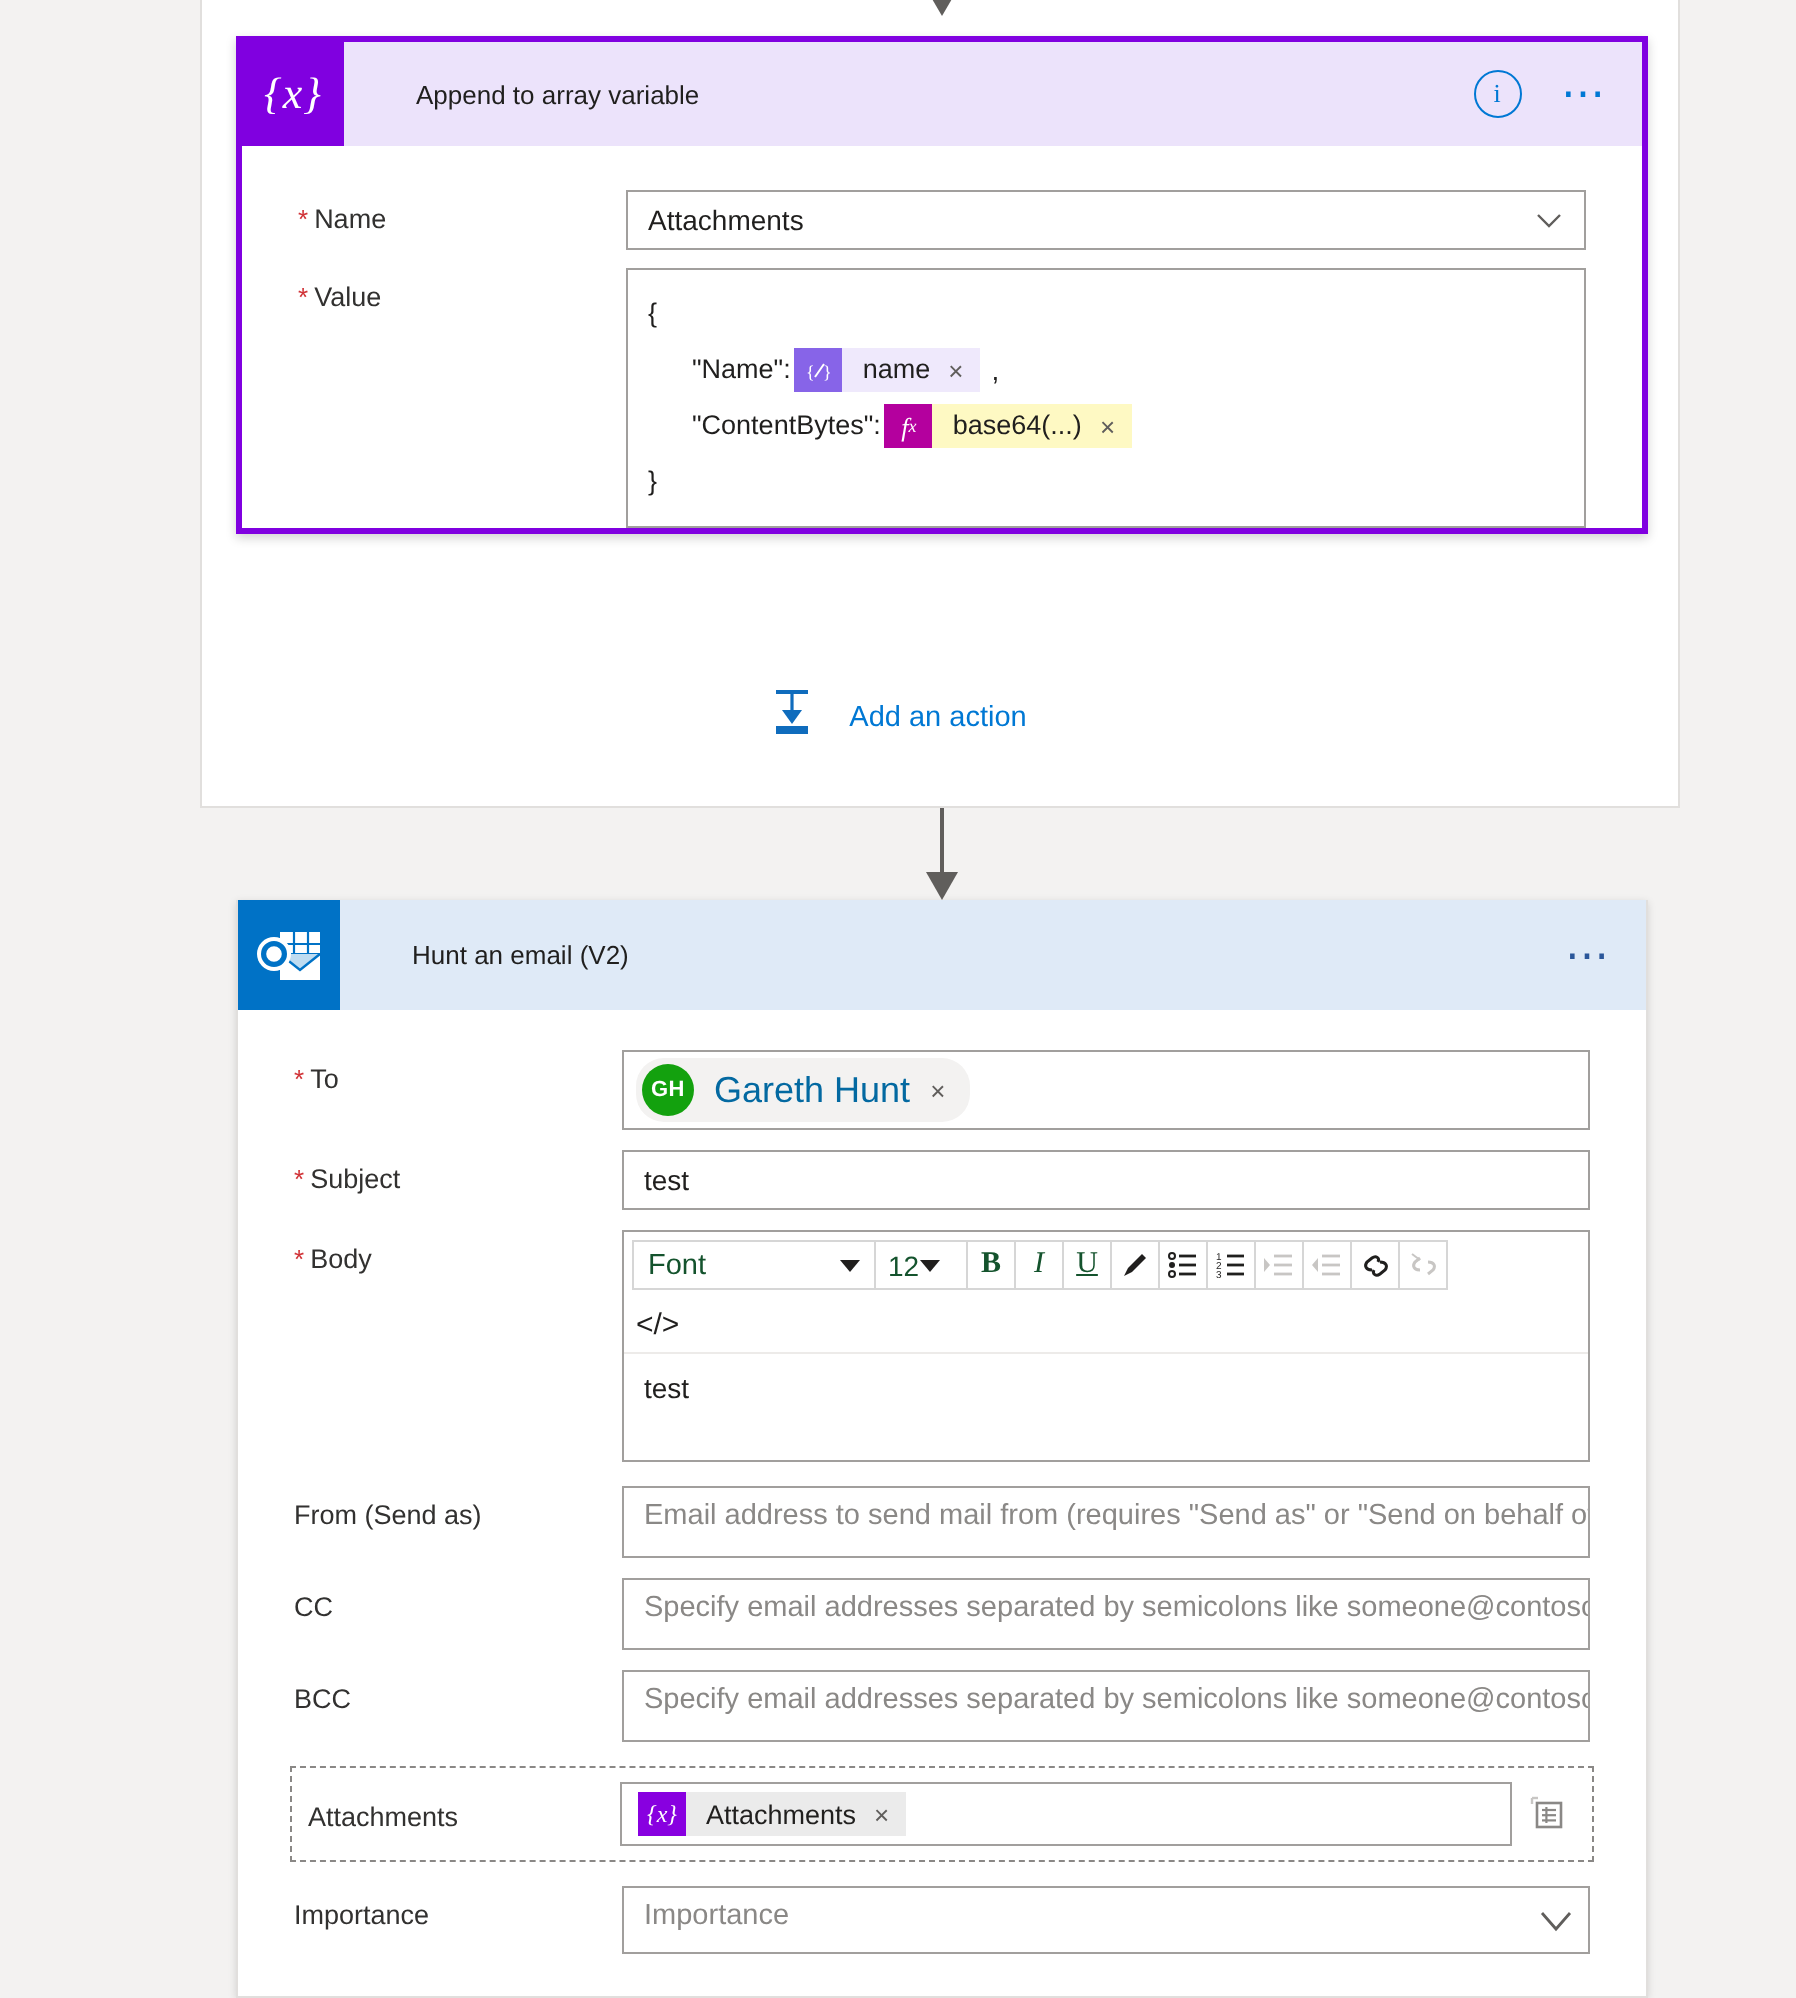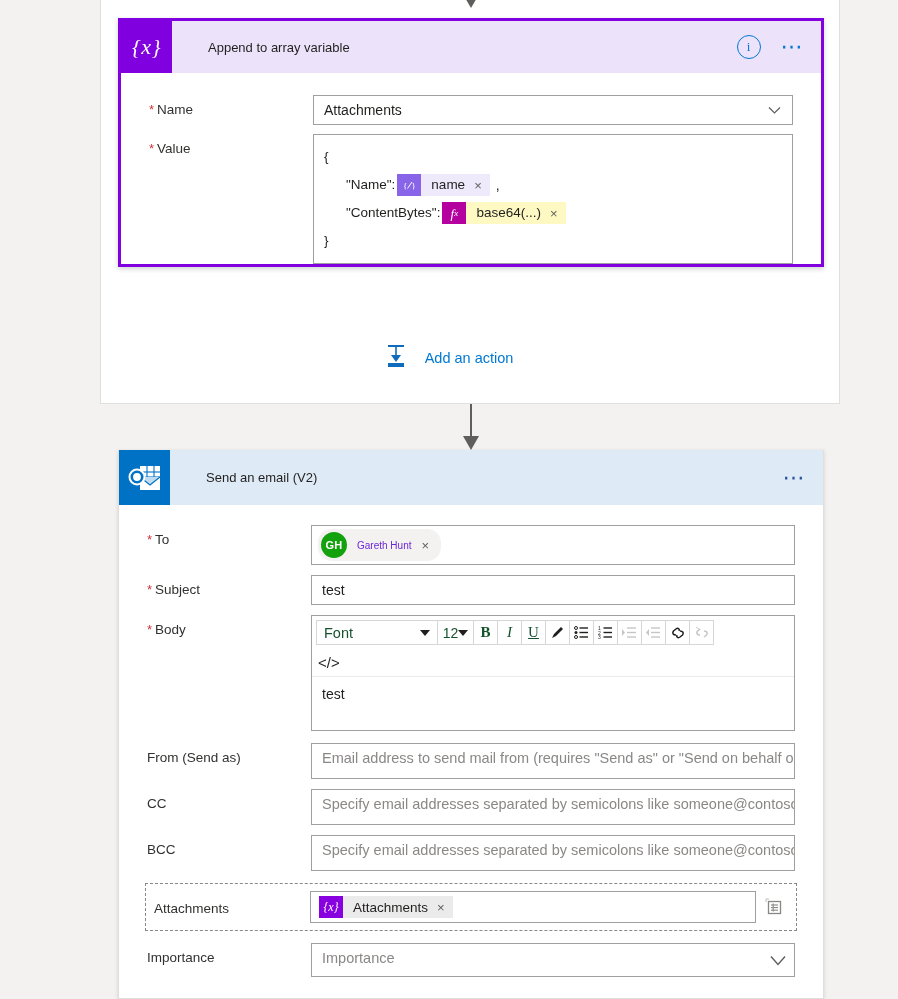--- a/index.html
+++ b/index.html
@@ -125,33 +125,33 @@
   
   .chip-person{
     display:inline-flex;align-items:center;gap:10px;background:#f3f2f1;
     border-radius:14px; padding:2px 12px 2px 3px; height:28px;
   }
   .avatar{
     width:26px;height:26px;border-radius:50%;background:#13A10E;color:#fff;
     font-size:11px;display:flex;align-items:center;justify-content:center;
     font-weight:600;letter-spacing:.3px;
   }
-  .chip-name{font-size:10px;color:#6d28d9;}
+  .chip-name{font-size:18px;color:#0369a1;}
 
   
   .rte{ border:1px solid #a19f9d; }
   .rte-bar{ display:flex; align-items:center; height:29px; padding:2px 4px;
     border-bottom:0; gap:0; }
   .rte-btn{
     height:25px; min-width:25px; display:flex;align-items:center;justify-content:center;
     border:1px solid #d6d6d6; margin-right:-1px; font-size:15px; color:#14532d;
     background:#fff; box-sizing:border-box;
   }
   .rte-font{ width:122px; justify-content:space-between; padding:0 7px; font-size:14.5px;}
-  .rte-size{ width:37px; justify-content:center; padding:0 6px; font-size:14px;}
+  .rte-size{ width:47px; justify-content:flex-start; padding:0 6px; font-size:14px;}
   .rte-btn.dis{ color:#c8c6c4; }
   .caret{ width:0;height:0;border-left:5px solid transparent;border-right:5px solid transparent;
     border-top:6px solid #201f1e;}
   .rte-second{ height:27px; display:flex; align-items:center; padding-left:6px;
     border-bottom:1px solid #edebe9;}
   .code-glyph{ font-size:15px; color:#201f1e; font-family:"Liberation Sans",sans-serif;}
   .rte-content{ padding:9px 10px; font-size:14px; min-height:35px;}
 
   
   .dashed-wrap{
@@ -282,21 +282,21 @@
           <line x1="19" y1="3" x2="19" y2="19"></line>
             <line x1="26" y1="3" x2="26" y2="19"></line>
         </g>
         <polygon points="12,14 32,14 32,27 12,27" fill="#ffffff"></polygon>
         <polygon points="12,14 22,22 32,14" fill="#0072C6" opacity="0.25"></polygon>
         <path d="M12,14 L22,22 L32,14" fill="none" stroke="#0072C6" stroke-width="1.2"></path>
         <circle cx="9" cy="14" r="8.5" fill="#ffffff"></circle>
         <circle cx="9" cy="14" r="5.2" fill="none" stroke="#0072C6" stroke-width="2.6"></circle>
       </svg>
     </div>
-    <div class="card-title">Send an email (V2)</div>
+    <div class="card-title">Hunt an email (V2)</div>
     <div class="head-actions">
       <div class="ellipsis ellipsis-dark">⋯</div>
     </div>
   </div>
 
   <div class="card-body">
 
     <div class="row" style="margin-top:8px;">
       <div class="row-label req">To</div>
       <div class="field" style="min-height:34px;">

